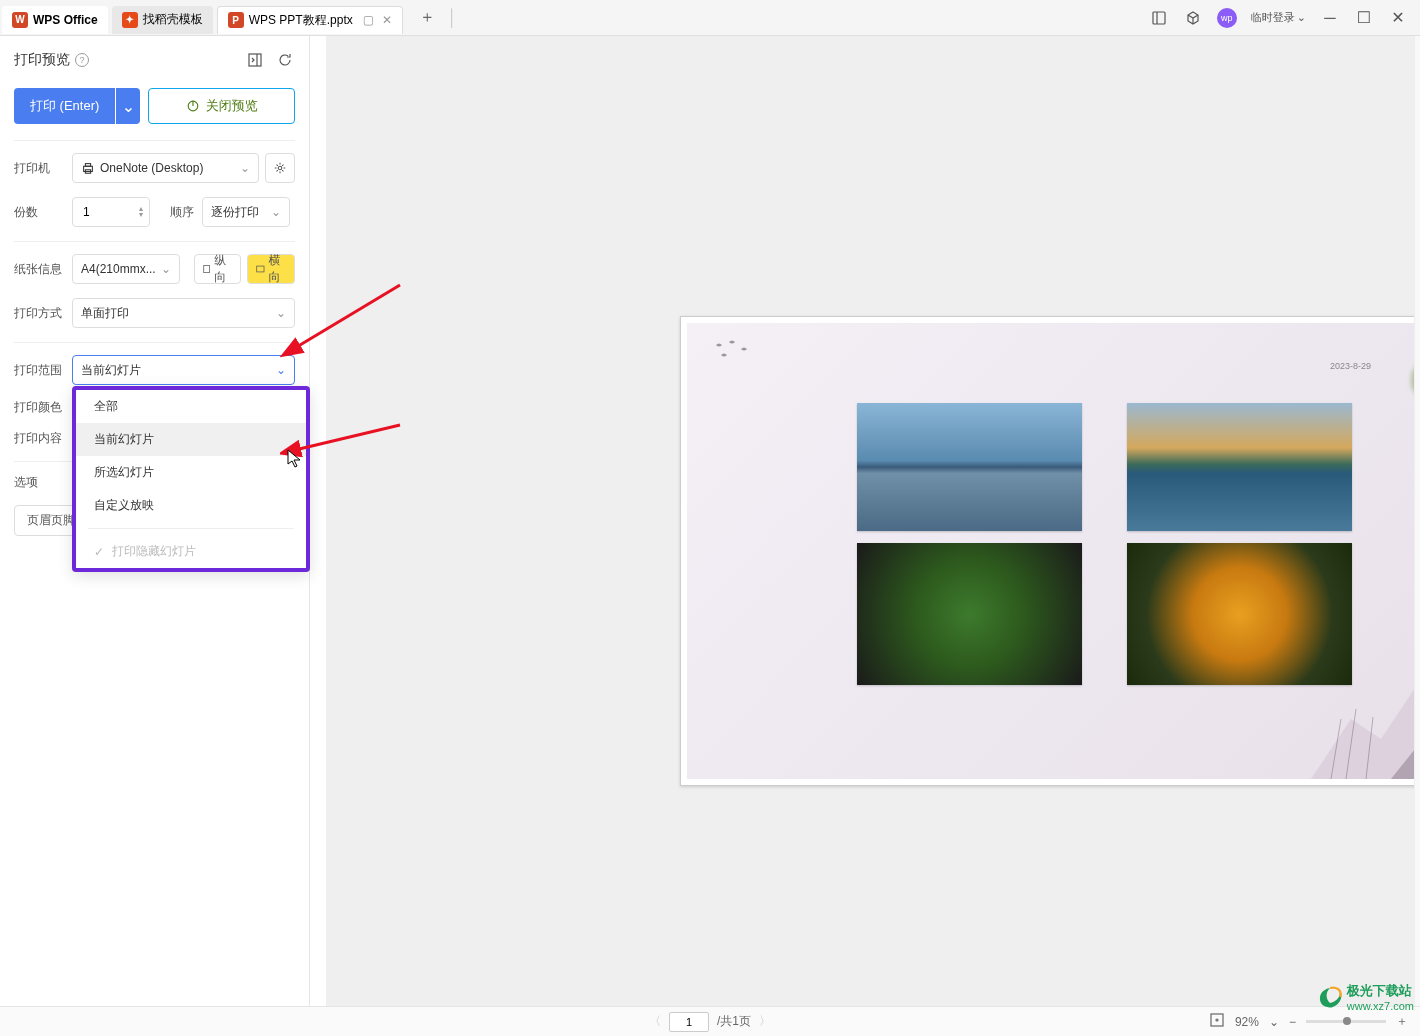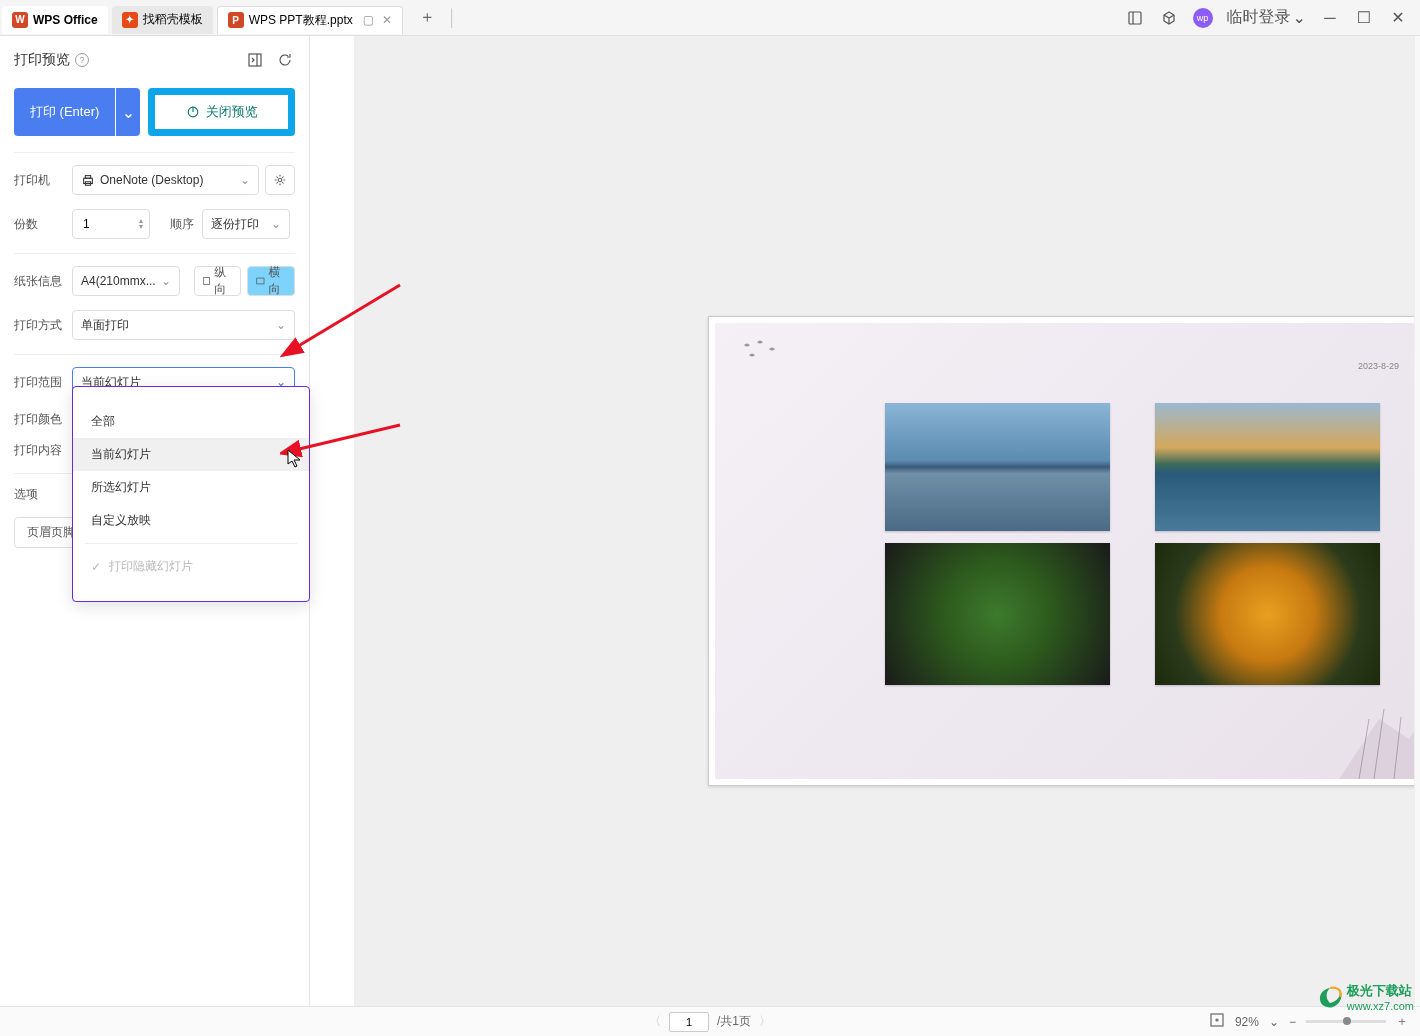--- a/index.html
+++ b/index.html
@@ -11,59 +11,59 @@
 .tab.app { background: #fff; font-weight: bold; }
 .tab.template { background: #e8e8e8; }
 .tab.active { background: #fff; border: 1px solid #ddd; border-bottom: none; }
 .tab-icon { width: 16px; height: 16px; margin-right: 5px; border-radius: 3px; display: inline-flex; align-items: center; justify-content: center; font-size: 10px; color: #fff; font-weight: bold; }
 .tab-close { margin-left: 8px; color: #999; cursor: pointer; }
 .tab-add { margin-left: 8px; color: #666; font-size: 16px; padding: 0 6px; }
 .tab-sep { color: #ccc; margin-left: 6px; }
 .titlebar-right { margin-left: auto; display: flex; align-items: center; gap: 14px; padding-right: 12px; }
 .titlebar-right .ico { width: 20px; height: 20px; display: flex; align-items: center; justify-content: center; color: #555; }
 .avatar { width: 20px; height: 20px; border-radius: 50%; background: #8b5cf6; color: #fff; font-size: 9px; display: flex; align-items: center; justify-content: center; }
-.login-txt { font-size: 16px; color: #555; display: flex; align-items: center; gap: 2px; }
+.login-txt { font-size: 11px; color: #555; display: flex; align-items: center; gap: 2px; }
 .win-btn { width: 20px; height: 20px; display: flex; align-items: center; justify-content: center; color: #555; }
 
 
-.main { display: flex; height: calc(100% - 36px - 30px); gap: 28px; }
+.main { display: flex; height: calc(100% - 36px - 30px); }
 .sidebar { width: 310px; border-right: 1px solid #e5e5e5; padding: 14px 14px 0 14px; background: #fff; }
 .preview-area { flex: 1; background: #f0efef; position: relative; overflow: hidden; margin-left: 16px; }
 
 
 .side-head { display: flex; align-items: center; margin-bottom: 18px; }
 .side-title { font-size: 14px; color: #333; display: flex; align-items: center; gap: 5px; }
 .side-title .q { width: 14px; height: 14px; border: 1px solid #999; border-radius: 50%; font-size: 9px; display: flex; align-items: center; justify-content: center; color: #999; }
 .side-head-right { margin-left: auto; display: flex; gap: 10px; }
 .side-head-right .ico { width: 20px; height: 20px; display: flex; align-items: center; justify-content: center; color: #555; }
 
 
 .actions { display: flex; gap: 8px; margin-bottom: 16px; }
 .btn-print { flex: 0 0 auto; display: flex; }
 .btn-print-main { background: #4a7def; color: #fff; padding: 8px 16px; border-radius: 4px 0 0 4px; font-size: 13px; display: flex; align-items: center; }
 .btn-print-dd { background: #4a7def; color: #fff; width: 24px; border-radius: 0 4px 4px 0; display: flex; align-items: center; justify-content: center; margin-left: 1px; }
-.btn-close { flex: 1; border: 7px solid #0ea5e9; border-radius: 4px; padding: 8px 12px; font-size: 13px; display: flex; align-items: center; justify-content: center; gap: 6px; color: #0f766e; }
+.btn-close { flex: 1; border: 1px solid #0ea5e9; border-radius: 4px; padding: 8px 12px; font-size: 13px; display: flex; align-items: center; justify-content: center; gap: 6px; color: #4d7c0f; }
 
 
 .hr { border: none; border-top: 1px solid #eee; margin: 12px 0; }
 .row { display: flex; align-items: center; margin-bottom: 14px; font-size: 12px; }
 .row-label { width: 58px; color: #555; flex-shrink: 0; }
 .select { flex: 1; border: 1px solid #ddd; border-radius: 4px; height: 30px; display: flex; align-items: center; padding: 0 8px; position: relative; color: #333; font-size: 12px; background: #fff; }
 .select .chev { margin-left: auto; color: #999; }
 .select.active { border-color: #4a7def; }
 .sq-btn { width: 30px; height: 30px; border: 1px solid #ddd; border-radius: 4px; margin-left: 6px; display: flex; align-items: center; justify-content: center; color: #555; }
 .spinner { width: 78px; border: 1px solid #ddd; border-radius: 4px; height: 30px; display: flex; align-items: center; padding: 0 6px 0 10px; font-size: 12px; position: relative; }
 .spinner .arrows { margin-left: auto; display: flex; flex-direction: column; line-height: 6px; font-size: 8px; color: #999; }
 .seg { display: flex; gap: 6px; }
 .seg-btn { height: 30px; border: 1px solid #ddd; border-radius: 4px; padding: 0 8px; display: flex; align-items: center; gap: 4px; font-size: 12px; color: #555; background: #fff; }
-.seg-btn.active { background: #7dd3fc; align-items: center; }
+.seg-btn.active { background: #fde047; align-items: center; }
 .pill-btn { border: 1px solid #ddd; border-radius: 4px; padding: 6px 12px; font-size: 12px; color: #555; }
 
 
-.dropdown { position: absolute; left: 72px; top: 386px; width: 238px; background: #fff; border: 1px solid #6d28d9; border-radius: 4px; box-shadow: 0 4px 16px rgba(0,0,0,.12); padding: 18px 0; z-index: 100; }
+.dropdown { position: absolute; left: 72px; top: 386px; width: 238px; background: #fff; border: 4px solid #6d28d9; border-radius: 4px; box-shadow: 0 4px 16px rgba(0,0,0,.12); padding: 0 0; z-index: 100; }
 .dd-item { padding: 8px 18px; font-size: 12px; color: #333; }
 .dd-item.hover { background: #f0f0f0; }
 .dd-item.disabled { color: #bbb; display: flex; align-items: center; gap: 8px; }
 .dd-sep { border-top: 1px solid #eee; margin: 6px 12px; }
 .checkmark { color: #bbb; }
 
 
 .arrow-svg { position: absolute; z-index: 200; pointer-events: none; }
 
 

